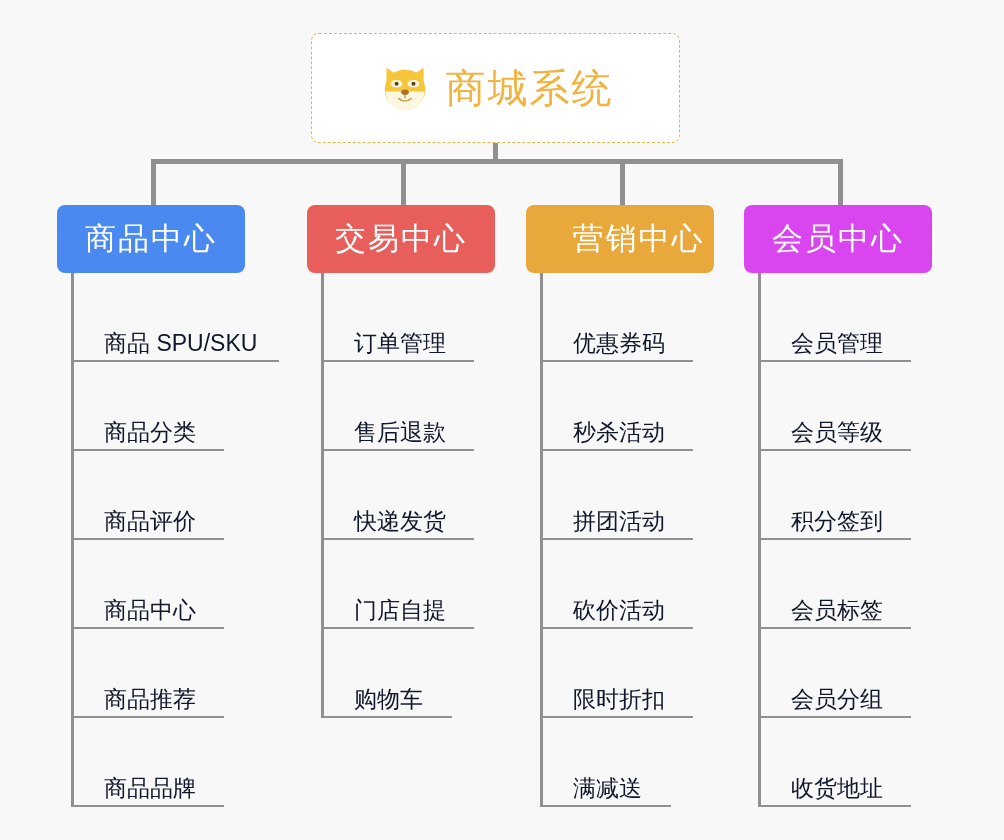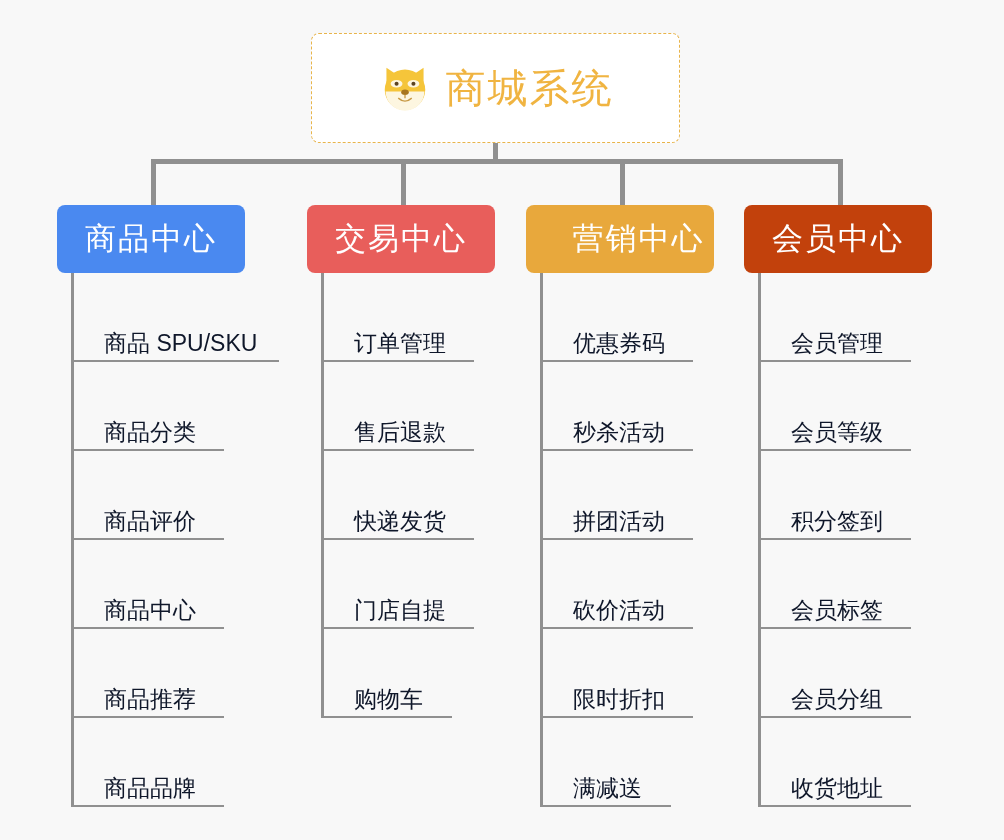--- a/index.html
+++ b/index.html
@@ -231,21 +231,21 @@
       <div class="leaf-item" style="--uw: 150px;">
         <span class="leaf-label">限时折扣</span>
       </div>
       <div class="leaf-item" style="--uw: 128px;">
         <span class="leaf-label">满减送</span>
       </div>
     </div>
   </div>
 
   <div class="column" style="left:744px">
-    <div class="cat-box w-member" style="background: #c2410c;">
+    <div class="cat-box w-member" style="background: #d946ef;">
       <span>会员中心</span>
     </div>
     <div class="leaf-list">
       <div class="leaf-item" style="--uw: 150px;">
         <span class="leaf-label">会员管理</span>
       </div>
       <div class="leaf-item" style="--uw: 150px;">
         <span class="leaf-label">会员等级</span>
       </div>
       <div class="leaf-item" style="--uw: 150px;">

